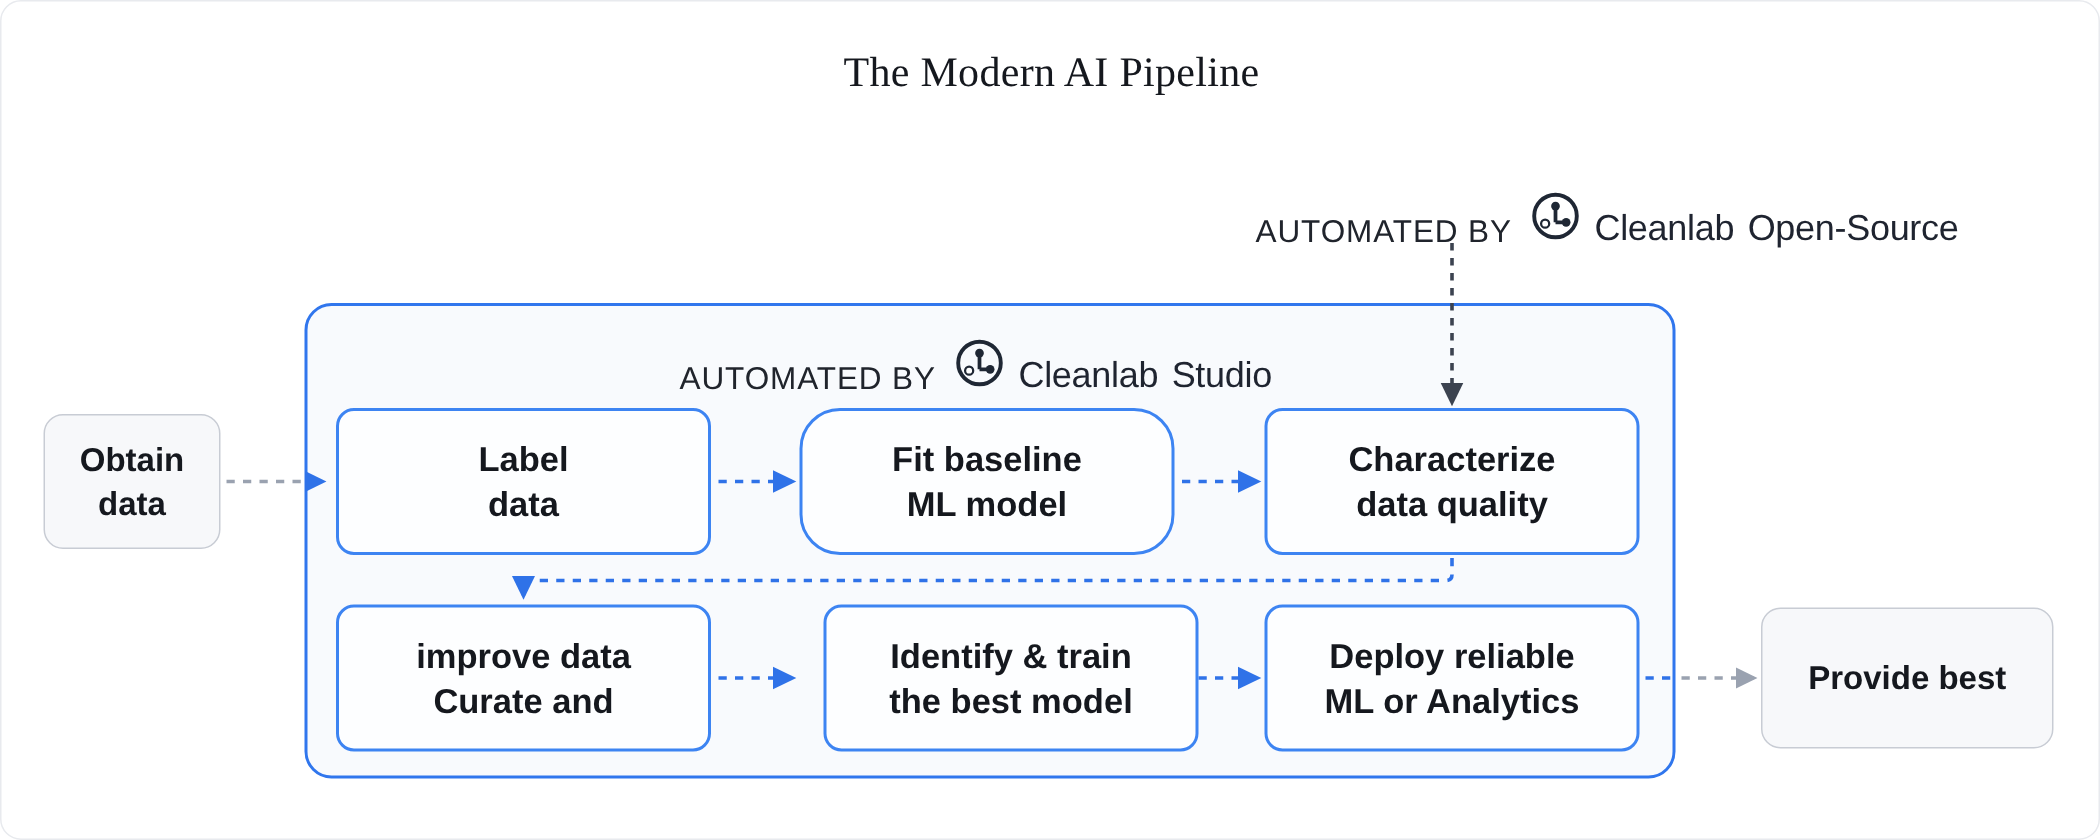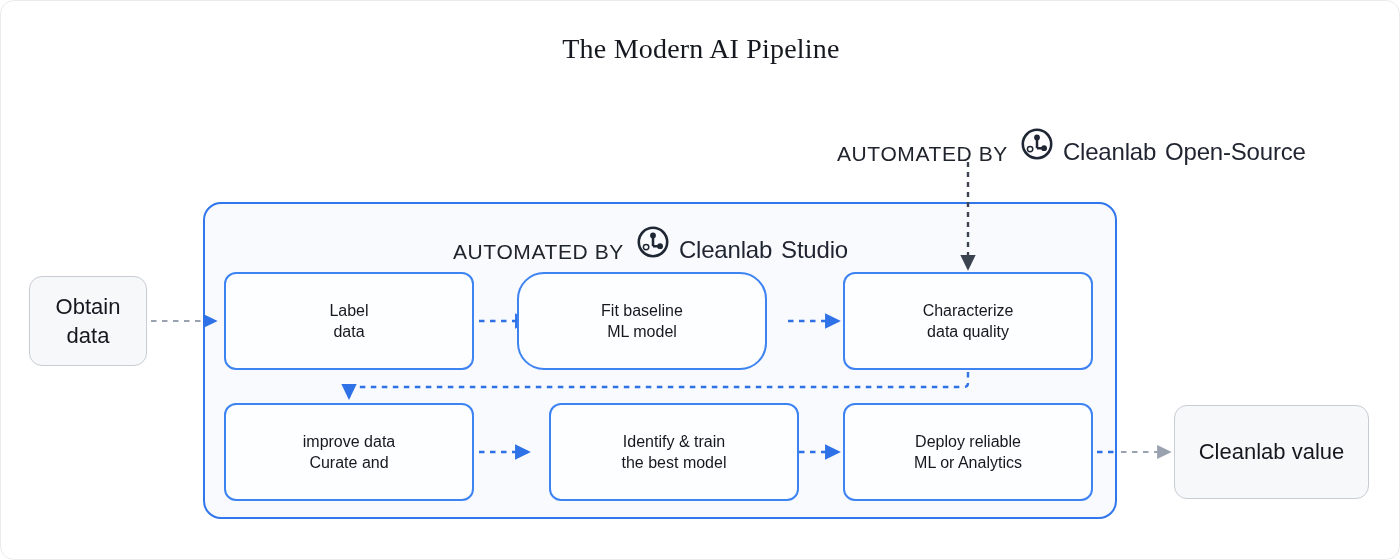--- a/index.html
+++ b/index.html
@@ -97,43 +97,44 @@
   .node {
     position: absolute;
     box-sizing: border-box;
     display: flex;
     flex-direction: column;
     align-items: center;
     justify-content: center;
     border-radius: 12px;
     text-align: left;
     line-height: 1.32;
+    font-weight: bold;
   }
   .node .node-line {
     display: block;
   }
   .node.blue {
     background: #fdfeff;
     border: 2px solid #3d84f2;
-    font-size: 16px;
+    font-size: 23px;
     color: #15181e;
     width: 250px;
     height: 98px;
   }
   .node.gray {
     background: #f7f8fa;
     border: 1.6px solid #c8ccd4;
     font-size: 22px;
     color: #15181e;
     border-radius: 13px;
   }
 
   
   #node-label-data        { left: 223px; top: 271px; }
-  #node-fit-baseline      { left: 516px; top: 271px; border-radius: 27px; }
+  #node-fit-baseline      { left: 532px; top: 271px; border-radius: 27px; }
   #node-characterize      { left: 842px; top: 271px; }
   #node-curate            { left: 223px; top: 402px; }
   #node-identify          { left: 548px; top: 402px; }
   #node-deploy            { left: 842px; top: 402px; }
 
   
   #node-obtain-data {
     left: 28px; top: 275px;
     width: 118px; height: 90px;
   }
@@ -262,16 +263,16 @@
     <span class="node-line">Identify &amp; train</span>
     <span class="node-line">the best model</span>
   </div>
 
   <div class="node blue" id="node-deploy">
     <span class="node-line">Deploy reliable</span>
     <span class="node-line">ML or Analytics</span>
   </div>
 
   <div class="node gray" id="node-provide-value">
-    <span class="node-line">Cleanlab value</span>
+    <span class="node-line">Provide best</span>
   </div>
 
 </div>
 
 </body></html>

